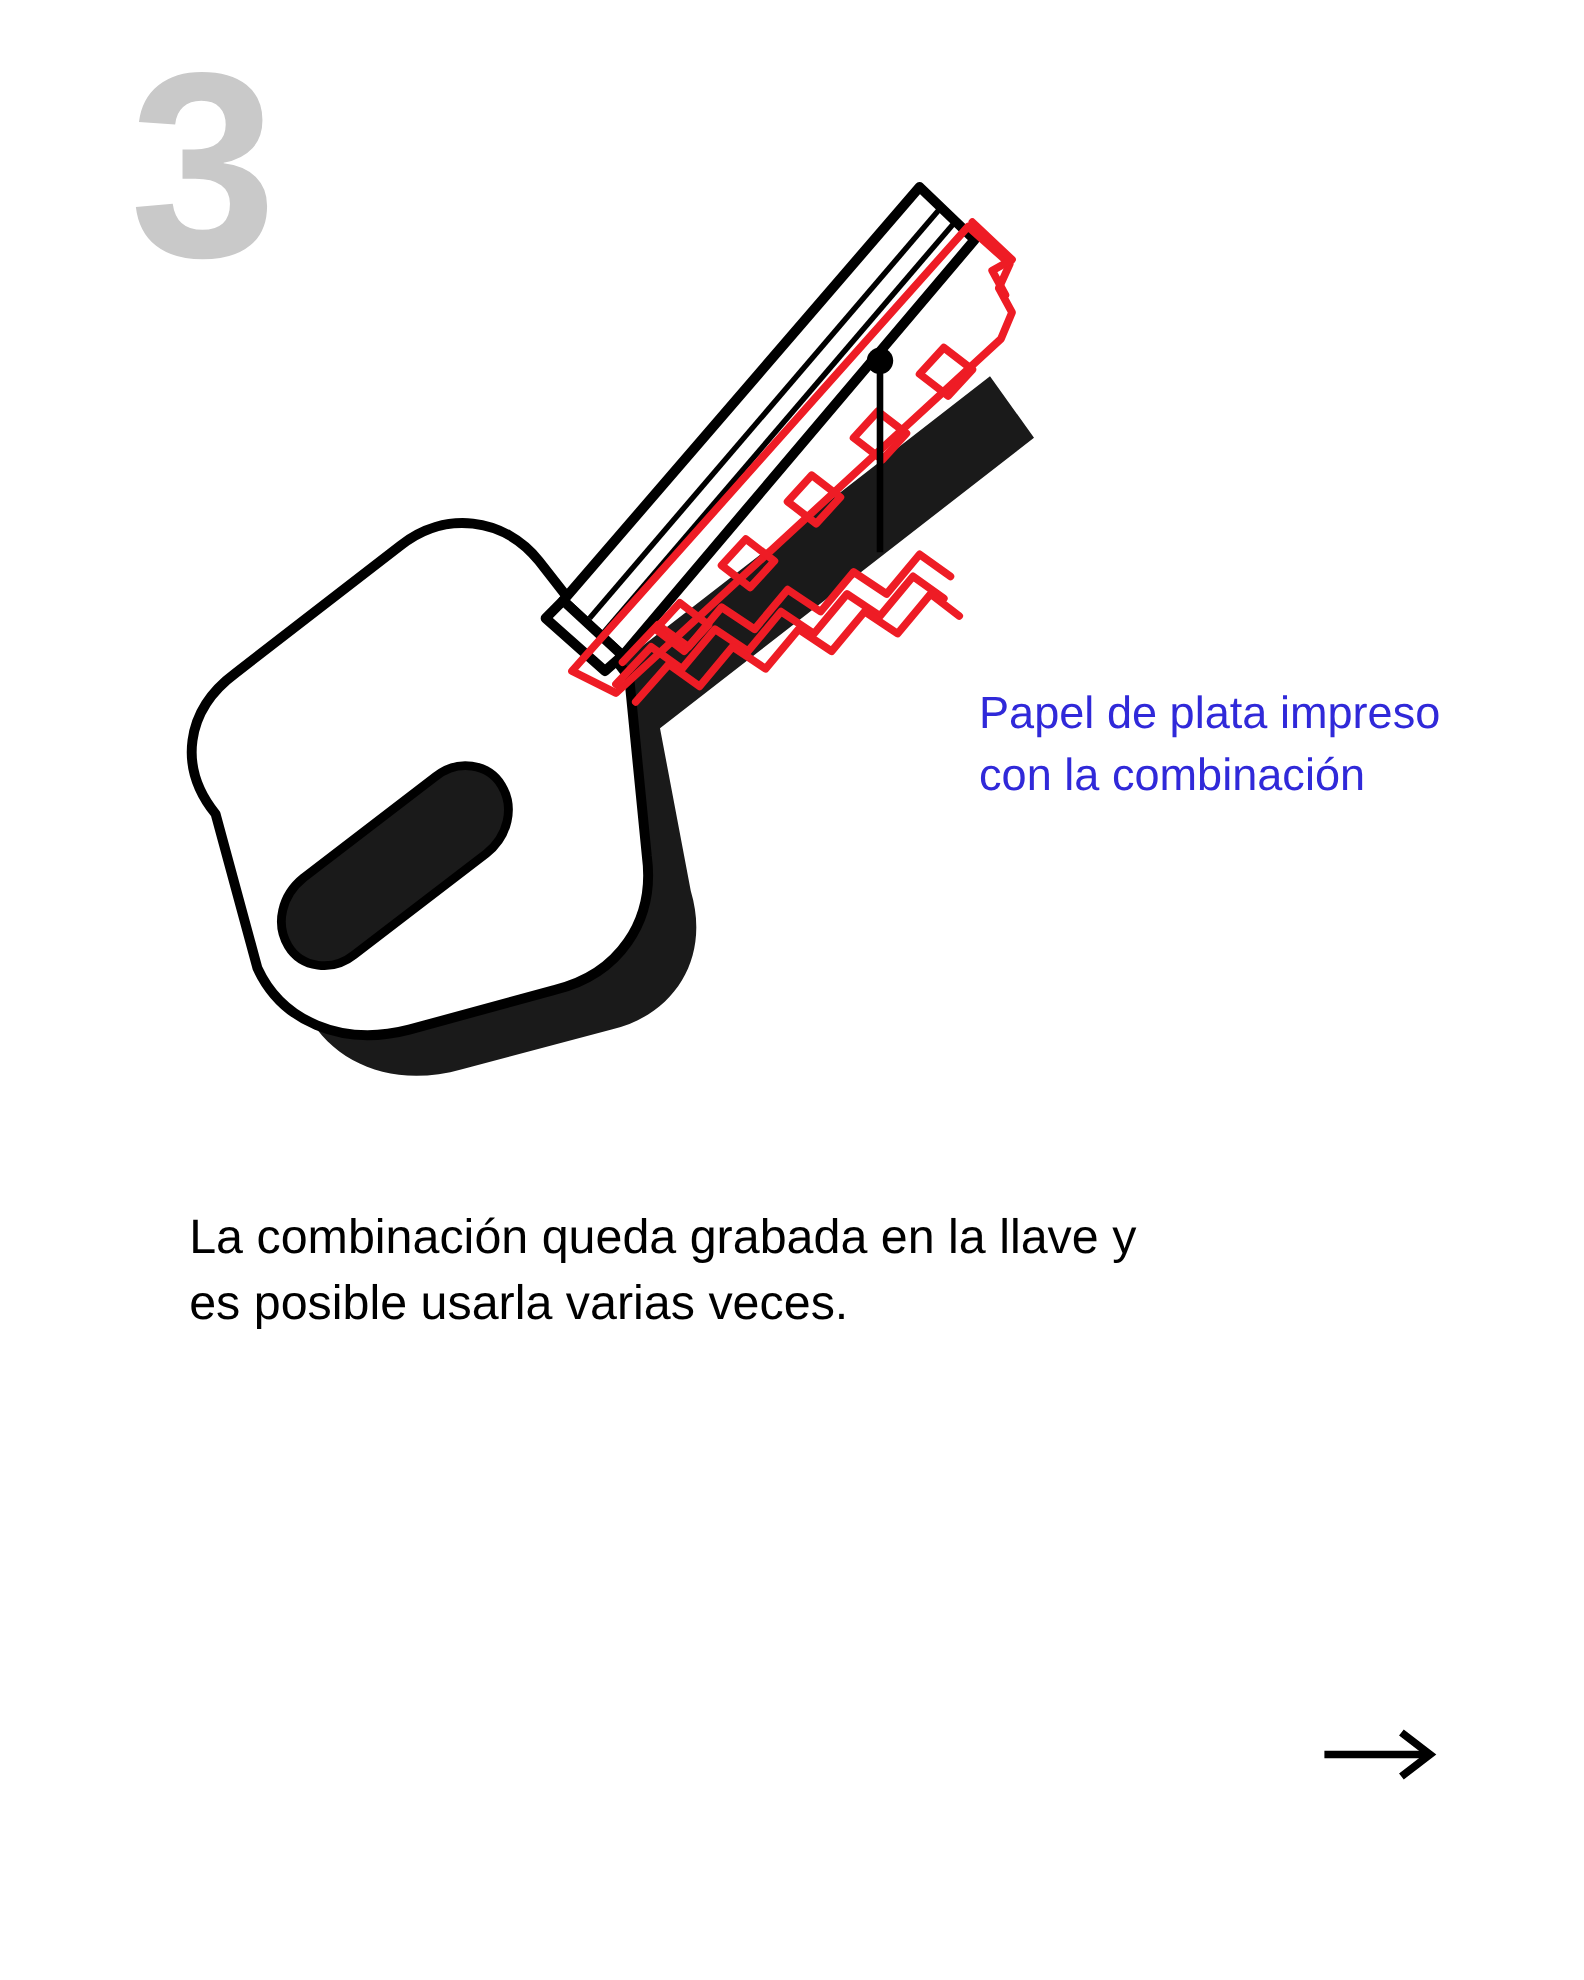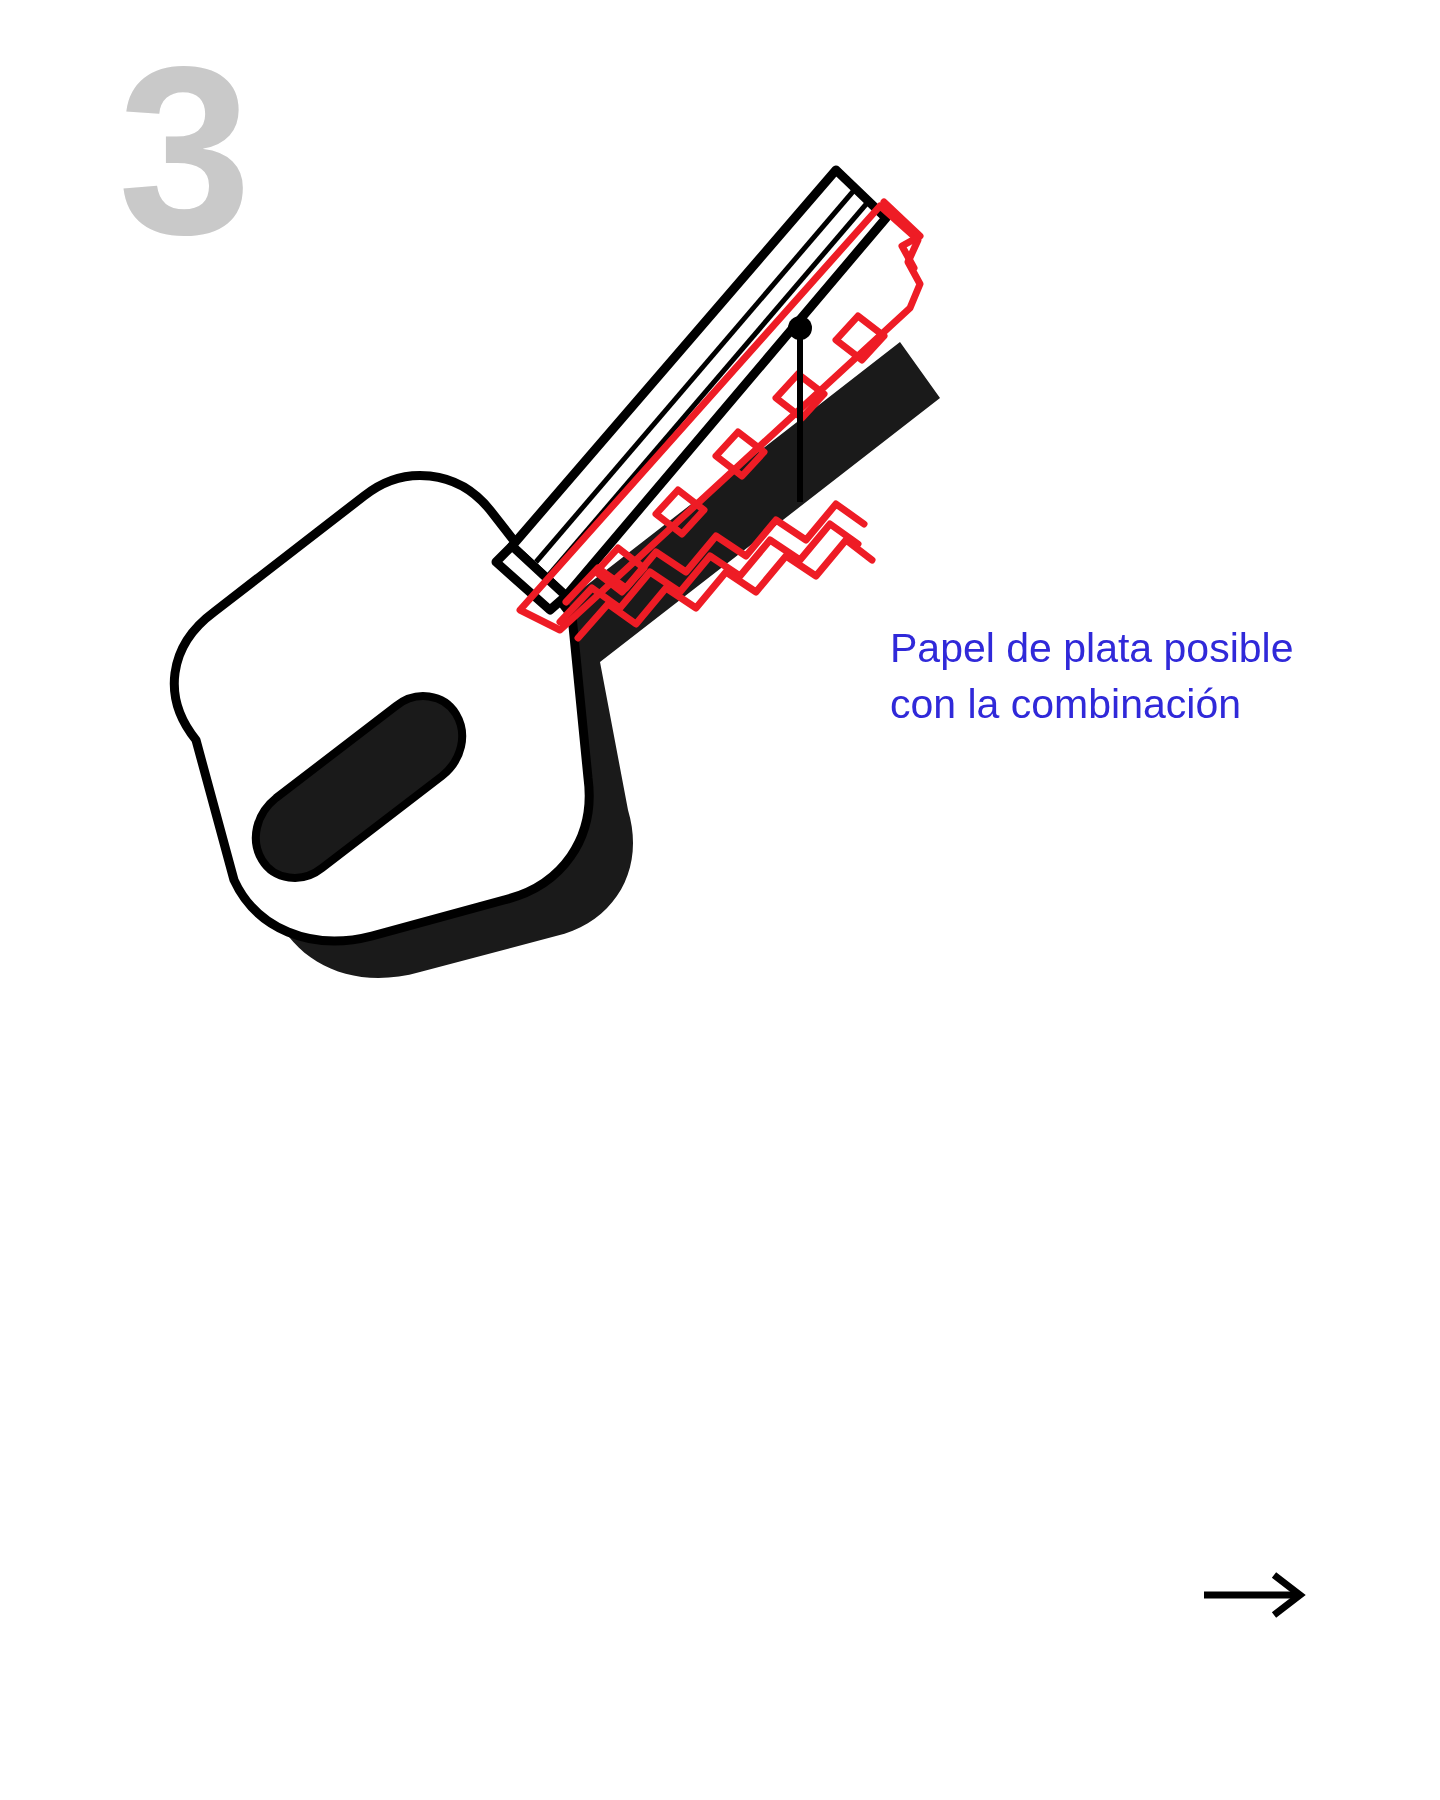--- a/index.html
+++ b/index.html
@@ -188,22 +188,23 @@
       </g>
 
       <g>
         <circle cx="800" cy="218" r="12" fill="#000000"></circle>
         <path d="M800 218 L 800 392" stroke="#000000" stroke-width="6" fill="none"></path>
       </g>
 
     </svg>
   </div>
 
-  <div class="callout-label">Papel de plata posible con la combinación</div>
-
+  <div class="callout-label">Papel de plata impreso con la combinación</div>
+
+  <div class="caption">La combinación queda grabada en la llave y es posible usarla varias veces.</div>
 
   <div class="next-arrow">
     <svg viewBox="0 0 110 60" xmlns="http://www.w3.org/2000/svg">
       <path d="M4 30 L 96 30" stroke="#000000" stroke-width="7" fill="none"></path>
       <path d="M74 10 L 100 30 L 74 50" stroke="#000000" stroke-width="7" fill="none" stroke-linecap="butt" stroke-linejoin="miter"></path>
     </svg>
   </div>
 
 </div>
 

